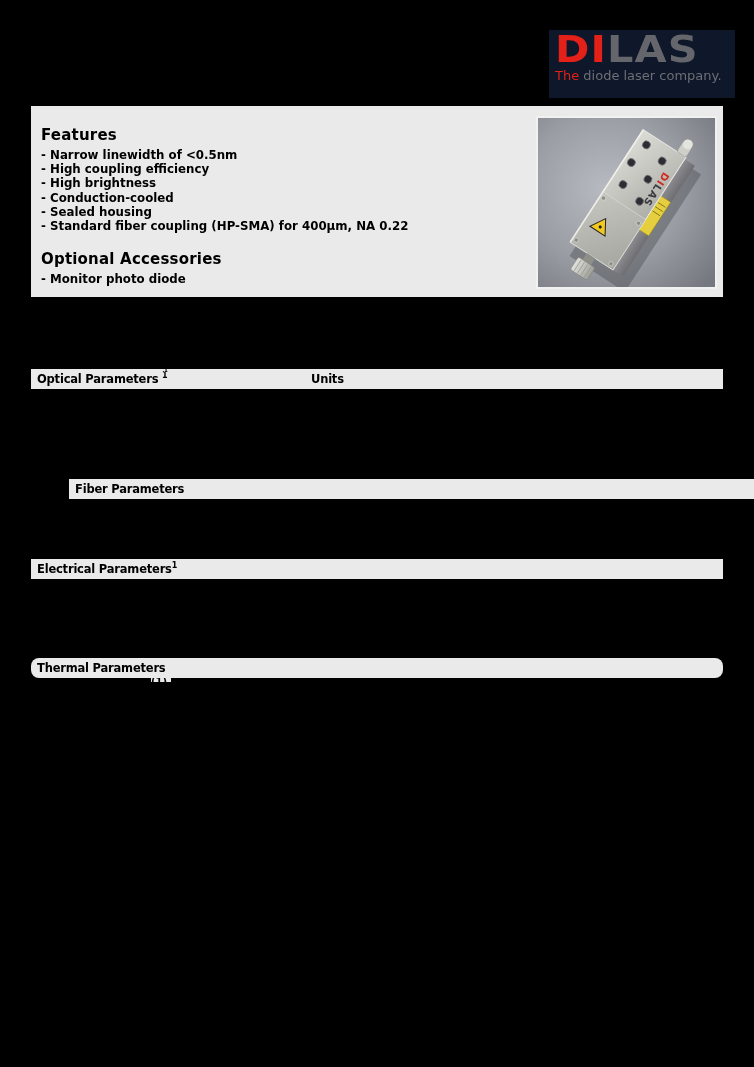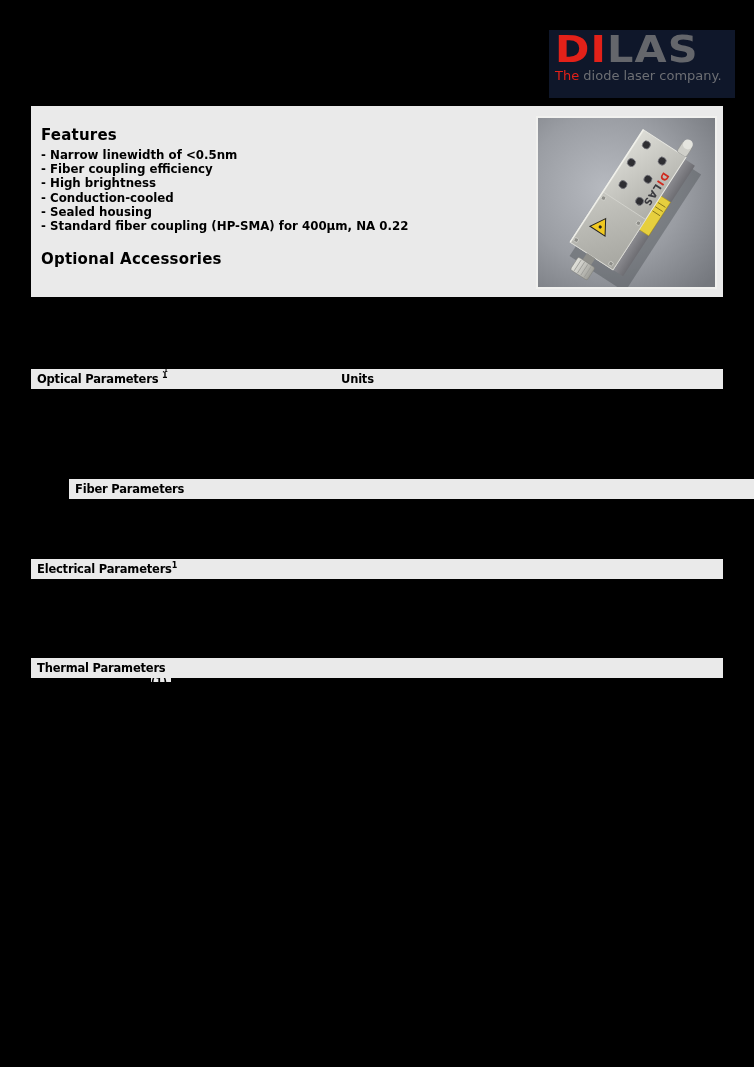--- a/index.html
+++ b/index.html
@@ -27,51 +27,52 @@
   
   .photo{position:absolute;left:536px;top:116px;width:181px;height:173px;
          border:2px solid #f1f1ef;box-sizing:border-box;background:#9a9da3;}
   .photo svg{display:block;width:100%;height:100%;}
 
   
   .param-bar{position:absolute;left:31px;width:692px;height:20px;background:#eaeaea;
              box-sizing:border-box;padding-left:6px;font-weight:bold;font-size:11.5px;
              line-height:20px;letter-spacing:-0.2px;white-space:nowrap;}
   .param-bar sup{font-size:8px;line-height:0;}
-  .units-label{position:absolute;left:280px;top:0;font-weight:bold;margin-left:30px;}
+  .units-label{position:absolute;left:280px;top:0;font-weight:bold;}
   #bar-optical{top:369px;}
   #bar-fiber{top:479px;margin-left:38px;}
   #bar-electrical{top:559px;}
-  #bar-thermal{top:658px;}
+  #bar-thermal{top:658px;border-radius:8px;}
 
   
   .frag{position:absolute;overflow:hidden;background:#eaeaea;color:#000;font-weight:bold;}
   #frag-optical{left:164px;top:369px;width:9px;height:3px;font-size:9px;line-height:9px;}
   #frag-thermal{left:151px;top:678px;width:20px;height:4px;font-size:10px;line-height:10px;}
   .frag span{display:block;margin-top:-1px;}
 </style>
 </head>
 <body>
 
 <div class="page">
 
   <div class="logo-box">
     <span class="logo-word"><span class="di">DI</span><span class="las">LAS</span></span>
     <span class="logo-tagline"><span class="the">The</span><span> diode laser company.</span></span>
   </div>
 
   <div class="features-panel">
     <div class="panel-heading">Features</div>
     <div class="feat-item">- Narrow linewidth of &lt;0.5nm</div>
-    <div class="feat-item">- Fiber coupling efficiency</div>
+    <div class="feat-item">- High coupling efficiency</div>
     <div class="feat-item">- High brightness</div>
     <div class="feat-item">- Conduction-cooled</div>
     <div class="feat-item">- Sealed housing</div>
     <div class="feat-item">- Standard fiber coupling (HP-SMA) for 400µm, NA 0.22</div>
     <div class="panel-heading acc-heading">Optional Accessories</div>
+    <div class="feat-item">- Monitor photo diode</div>
   </div>
 
   <div class="photo">
     <svg viewBox="0 0 177 169" preserveAspectRatio="none">
       <defs>
         <radialGradient id="bgGrad" cx="38%" cy="42%" r="80%">
           <stop offset="0%" stop-color="#b7bac0"></stop>
           <stop offset="55%" stop-color="#9a9da3"></stop>
           <stop offset="100%" stop-color="#75787e"></stop>
         </radialGradient>

